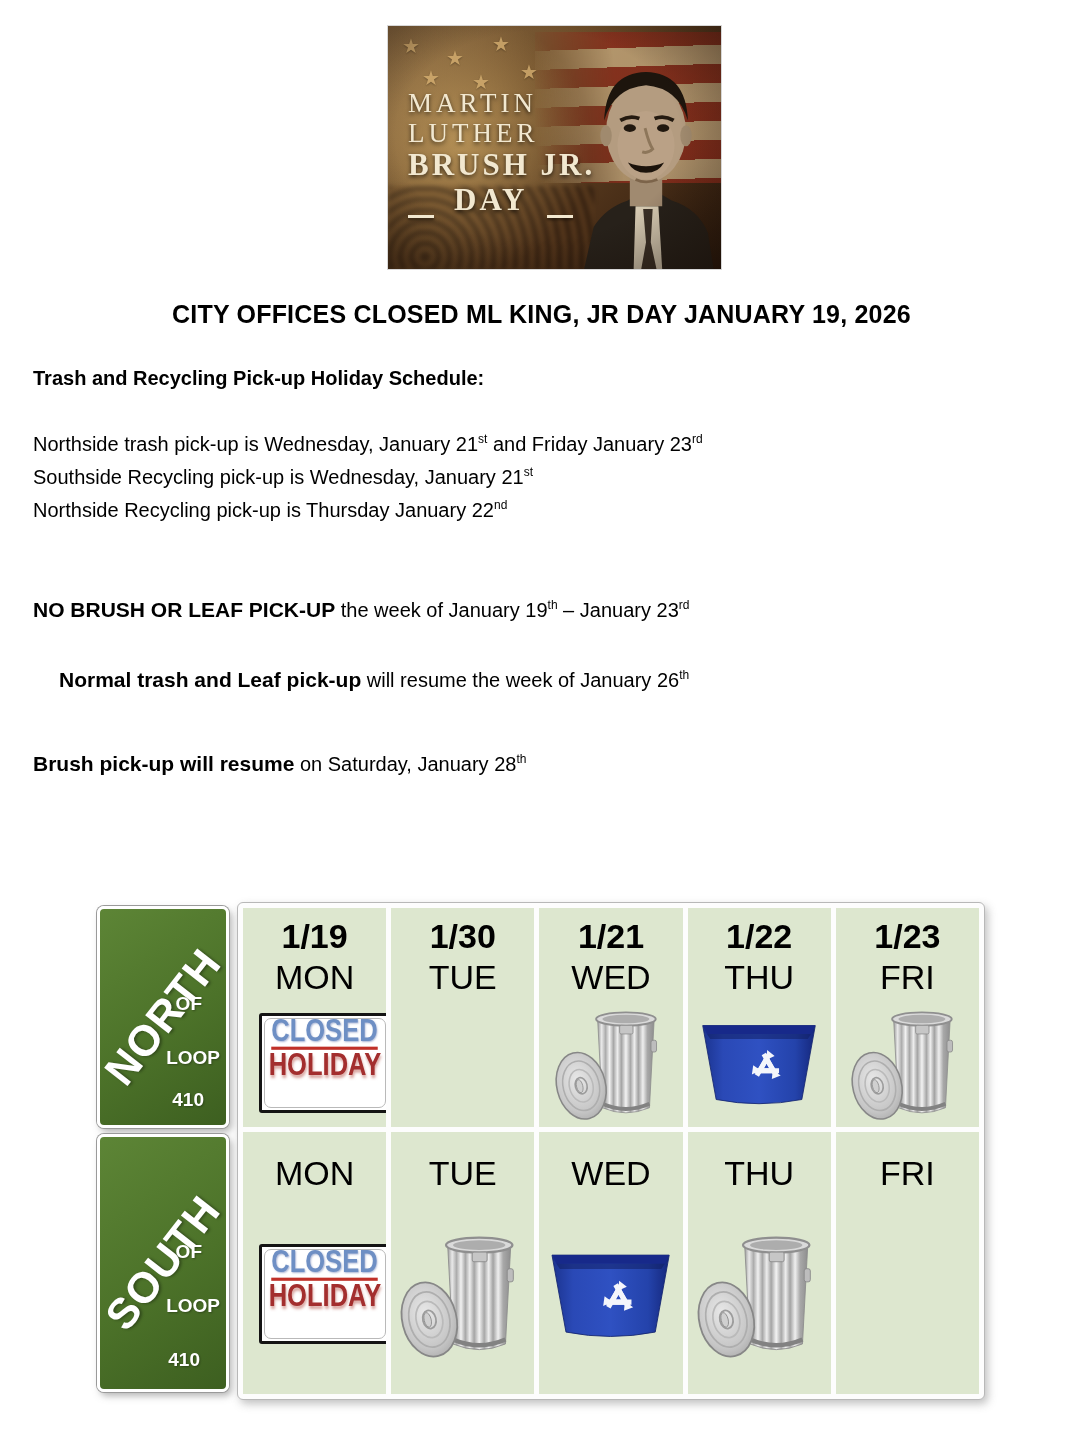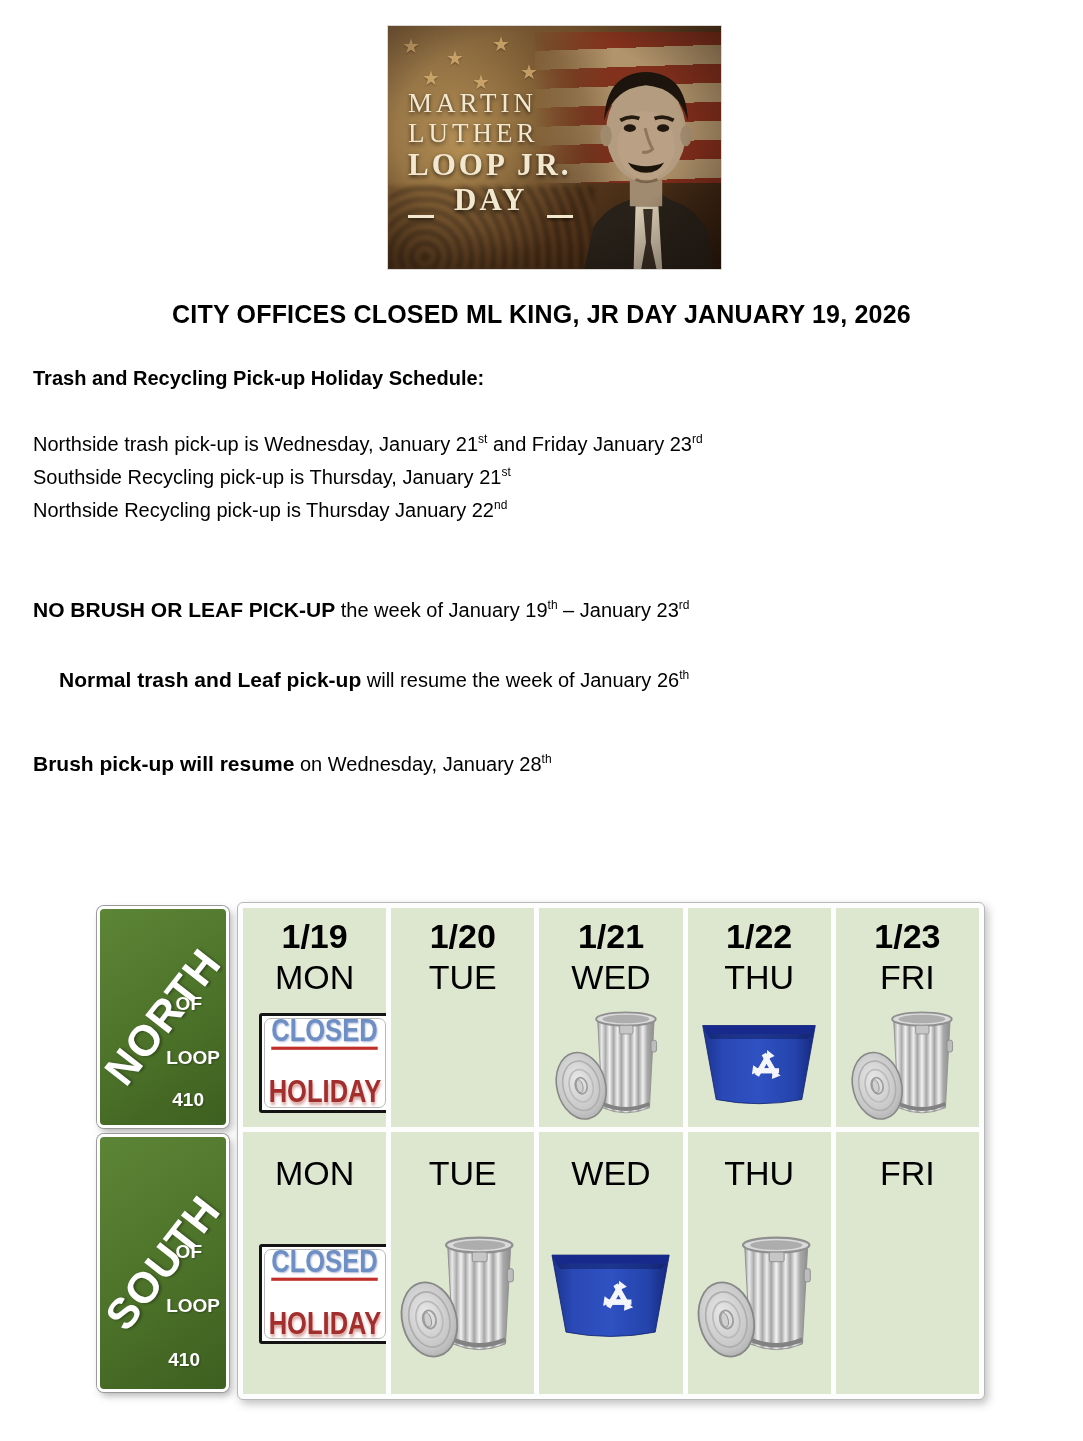--- a/index.html
+++ b/index.html
@@ -64,21 +64,21 @@
   .cell{background:#dde7cf;display:flex;flex-direction:column;align-items:center;overflow:hidden;}
   .cell-date{font-size:34px;font-weight:bold;line-height:40px;margin-top:8px;}
   .cell-day{font-size:34px;font-weight:normal;line-height:42px;}
   .r2 .cell-day{margin-top:20px;}
   .cell-icon{flex:1;width:100%;display:flex;align-items:center;justify-content:center;padding:3px 6px;box-sizing:border-box;}
   .r1 .cell-icon svg{width:126px;height:auto;max-height:124px;}
   .r2 .cell-icon svg{width:138px;height:auto;max-height:152px;}
 
   
   .closed-sign{width:126px;height:94px;background:#fff;border:3px solid #141414;border-radius:3px;
-               display:flex;flex-direction:column;align-items:center;justify-content:space-between;position:relative;margin-left:20px;}
+               display:flex;flex-direction:column;align-items:center;justify-content:flex-start;position:relative;margin-left:20px;}
   .closed-sign::before{content:"";position:absolute;inset:2px;border:1px solid #b9b9b9;border-radius:7px;}
   .closed-word{font-size:29px;font-weight:bold;color:#6e8fc4;transform:scaleX(.88) scaleY(1.05);
                border-bottom:3px solid #c03028;padding-bottom:0;line-height:1.05;
                text-shadow:1px 1px 2px rgba(70,95,165,.45);z-index:1;}
   .holiday-word{font-size:29px;font-weight:bold;color:#a32e2e;transform:scaleX(.88) scaleY(1.05);
                 line-height:1.15;text-shadow:1px 2px 3px rgba(175,70,60,.5);z-index:1;}
 </style>
 </head>
 <body>
 
@@ -110,41 +110,41 @@
       <ellipse cx="66" cy="102" rx="6.5" ry="4" fill="#21180f"></ellipse>
       <ellipse cx="101" cy="102" rx="6.5" ry="4" fill="#21180f"></ellipse>
       <path d="M82,102 Q86,118 90,124 Q85,129 79,127" stroke="#8d765a" stroke-width="3" fill="none"></path>
       <path d="M64,138 Q83,146 102,138 Q96,149 83,149 Q70,149 64,138 Z" fill="#1c130b"></path>
       <path d="M72,156 Q83,161 95,156" stroke="#7c644a" stroke-width="3" fill="none"></path>
     </svg>
     <div class="banner-vignette"></div>
     <div class="banner-text">
       <div class="bt-1">MARTIN</div>
       <div class="bt-2">LUTHER</div>
-      <div class="bt-3">LOOP JR.</div>
+      <div class="bt-3">BRUSH JR.</div>
       <div class="bt-day">
         <span class="bt-dash"></span>
         <span>DAY</span>
         <span class="bt-dash"></span>
       </div>
     </div>
   </div>
 
   <div class="title abs">CITY OFFICES CLOSED ML KING, JR DAY JANUARY 19, 2026</div>
   <div class="heading abs">Trash and Recycling Pick-up Holiday Schedule:</div>
 
   <div class="schedule abs">
     <p><span>Northside trash pick-up is Wednesday, January 21</span><sup>st</sup><span> and Friday January 23</span><sup>rd</sup></p>
-    <p><span>Southside Recycling pick-up is Thursday, January 21</span><sup>st</sup><span></span><sup></sup></p>
+    <p><span>Southside Recycling pick-up is Wednesday, January 21</span><sup>st</sup><span></span><sup></sup></p>
     <p><span>Northside Recycling pick-up is Thursday January 22</span><sup>nd</sup><span></span><sup></sup></p>
   </div>
 
   <div class="notice n1 abs"><b>NO BRUSH OR LEAF PICK-UP</b><span> the week of January 19</span><sup>th</sup><span> – January 23</span><sup>rd</sup></div>
   <div class="notice n2 abs"><b>Normal trash and Leaf pick-up</b><span> will resume the week of January 26</span><sup>th</sup><span></span><sup></sup></div>
-  <div class="notice n3 abs"><b>Brush pick-up will resume</b><span> on Wednesday, January 28</span><sup>th</sup><span></span><sup></sup></div>
+  <div class="notice n3 abs"><b>Brush pick-up will resume</b><span> on Saturday, January 28</span><sup>th</sup><span></span><sup></sup></div>
 
   <div class="pickup-table abs">
 
     <div class="region-box region-north">
       <span class="region-word">NORTH</span>
       <span class="region-of">OF</span>
       <span class="region-loop">LOOP</span>
       <span class="region-num">410</span>
     </div>
 
@@ -161,21 +161,21 @@
         <div class="cell-date">1/19</div>
         <div class="cell-day">MON</div>
         <div class="cell-icon">
   <div class="closed-sign">
     <span class="closed-word">CLOSED</span>
     <span class="holiday-word">HOLIDAY</span>
   </div>
 </div>
       </div>
       <div class="cell r1">
-        <div class="cell-date">1/20</div>
+        <div class="cell-date">1/30</div>
         <div class="cell-day">TUE</div>
         <div class="cell-icon"></div>
       </div>
       <div class="cell r1">
         <div class="cell-date">1/21</div>
         <div class="cell-day">WED</div>
         <div class="cell-icon">
   <svg viewBox="0 0 150 158" xmlns="http://www.w3.org/2000/svg">
     <defs>
       <linearGradient id="met" x1="0" y1="0" x2="1" y2="0">

